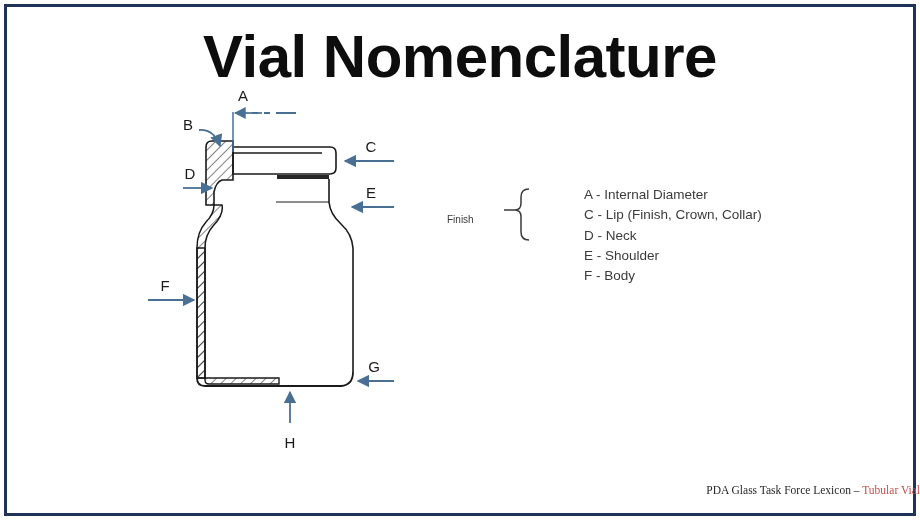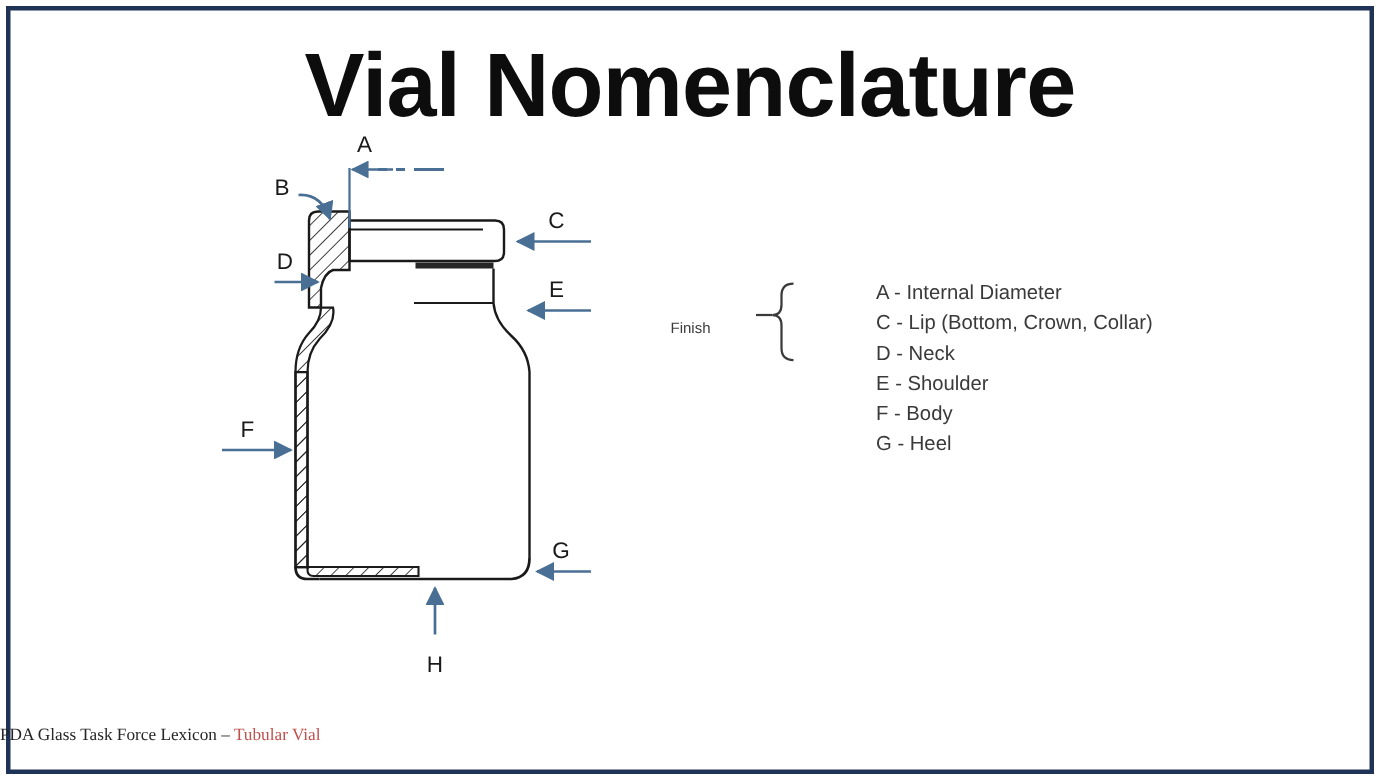--- a/index.html
+++ b/index.html
@@ -74,21 +74,21 @@
     color: #3a3a3a;
     font-family: "Liberation Sans", sans-serif;
   }
 
   
   #footer {
     position: absolute;
     left: 0;
     top: 484px;
     width: 920px;
-    text-align: left;
+    text-align: right;
     font-size: 11.5px;
     font-family: "Liberation Serif", serif;
     color: #262626;
   }
   #footer .accent { color: #c0504d; }
 
   .lbl {
     font-size: 15px;
     fill: #1a1a1a;
     font-family: "Liberation Sans", sans-serif;
@@ -172,24 +172,23 @@
 
     <path d="M 529 189 Q 521 189 521 197 L 521 203 Q 521 210 515 210
              Q 521 210 521 217 L 521 232 Q 521 240 529 240" fill="none" stroke="#3a3a3a" stroke-width="1.5"></path>
     <line x1="515" y1="210" x2="504" y2="210" stroke="#3a3a3a" stroke-width="1.5"></line>
   </svg>
 
   <div id="finish-label">Finish</div>
 
   <div id="legend">
     <div class="legend-row">A - Internal Diameter</div>
-    <div class="legend-row">C - Lip (Bottom, Crown, Collar)</div>
+    <div class="legend-row">C - Lip (Finish, Crown, Collar)</div>
     <div class="legend-row">D - Neck</div>
     <div class="legend-row">E - Shoulder</div>
     <div class="legend-row">F - Body</div>
-    <div class="legend-row">G - Heel</div>
   </div>
 
   <div id="footer">
     <span>PDA Glass Task Force Lexicon </span><span>– </span><span class="accent">Tubular Vial</span>
   </div>
 
 </div>
 
 </body></html>

